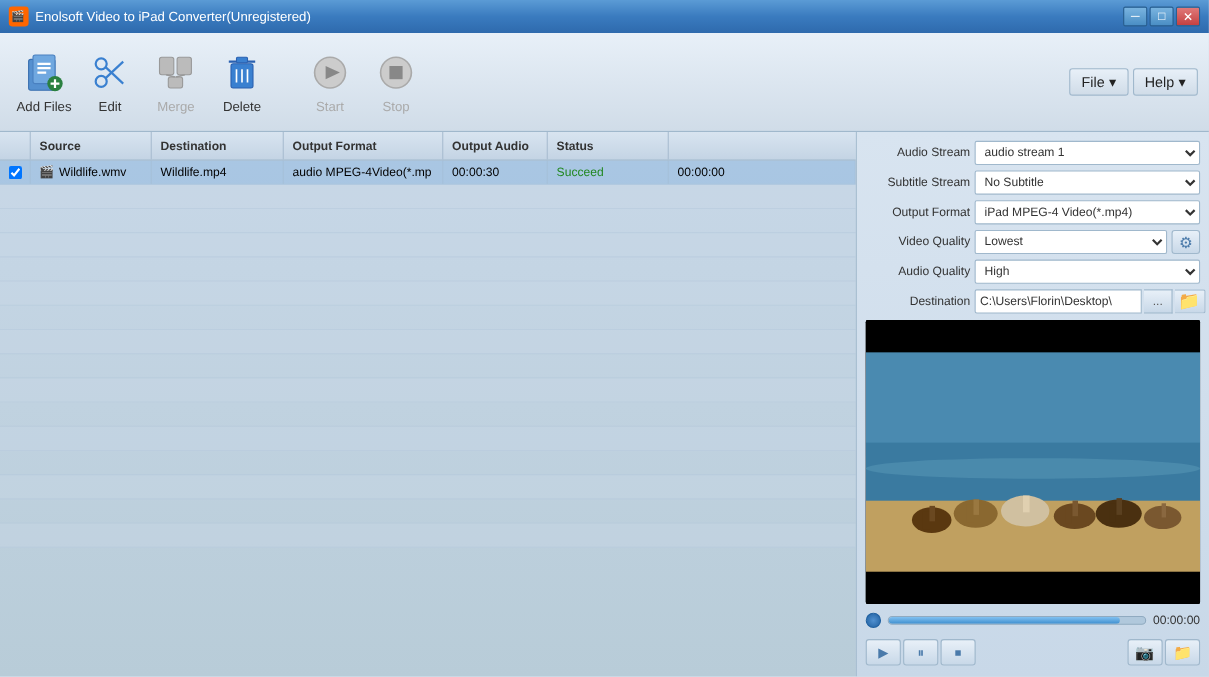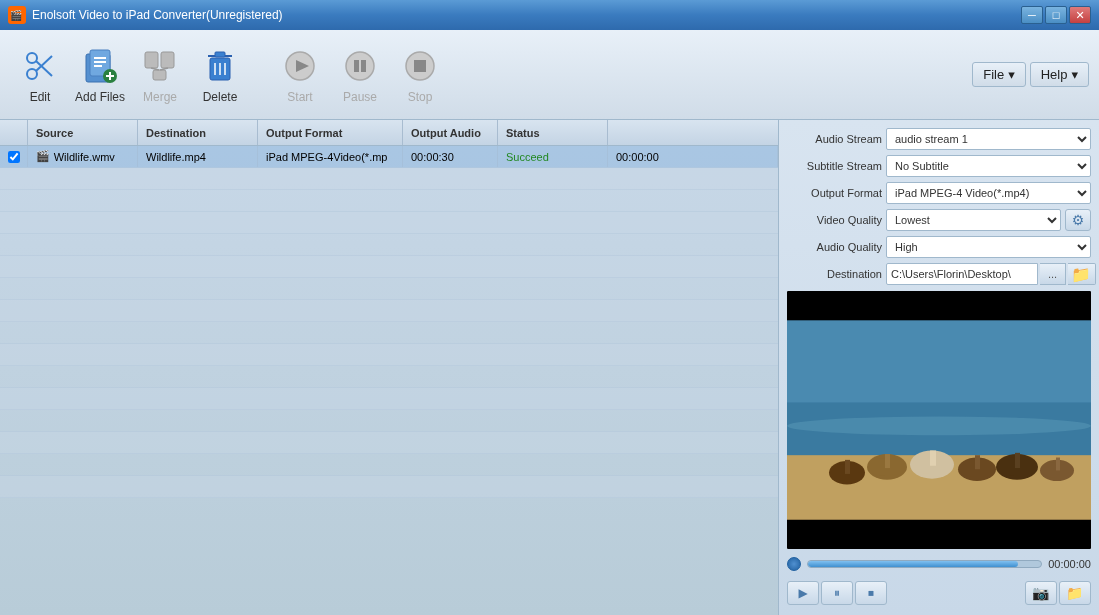--- a/index.html
+++ b/index.html
@@ -375,43 +375,43 @@
     <button class="titlebar-btn">─</button>
     <button class="titlebar-btn">□</button>
     <button class="titlebar-btn close">✕</button>
   </div>
 </div>
 
 <div class="toolbar">
   <div class="toolbar-btn">
     <div class="icon-wrap">
       <svg width="36" height="36" viewBox="0 0 36 36">
-        <circle cx="10" cy="26" r="5" fill="none" stroke="#3a80d0" stroke-width="2"></circle>
-        <circle cx="10" cy="10" r="5" fill="none" stroke="#3a80d0" stroke-width="2"></circle>
-        <line x1="14" y1="23" x2="30" y2="8" stroke="#3a80d0" stroke-width="2"></line>
-        <line x1="14" y1="13" x2="30" y2="28" stroke="#3a80d0" stroke-width="2"></line>
-      </svg>
-    </div>
-    <span class="btn-label">Edit</span>
-  </div>
-
-  <div class="toolbar-btn">
-    <div class="icon-wrap">
-      <svg width="36" height="36" viewBox="0 0 36 36">
         <rect x="4" y="6" width="24" height="28" rx="2" fill="#5590d0" stroke="#3a70b0" stroke-width="1"></rect>
         <rect x="8" y="2" width="20" height="26" rx="2" fill="#70a8e0" stroke="#4a80c0" stroke-width="1"></rect>
         <line x1="12" y1="10" x2="24" y2="10" stroke="white" stroke-width="2"></line>
         <line x1="12" y1="14" x2="24" y2="14" stroke="white" stroke-width="2"></line>
         <line x1="12" y1="18" x2="20" y2="18" stroke="white" stroke-width="2"></line>
         <circle cx="28" cy="28" r="7" fill="#2a8040"></circle>
         <line x1="28" y1="24" x2="28" y2="32" stroke="white" stroke-width="2"></line>
         <line x1="24" y1="28" x2="32" y2="28" stroke="white" stroke-width="2"></line>
       </svg>
     </div>
     <span class="btn-label">Add Files</span>
+  </div>
+
+  <div class="toolbar-btn">
+    <div class="icon-wrap">
+      <svg width="36" height="36" viewBox="0 0 36 36">
+        <circle cx="10" cy="26" r="5" fill="none" stroke="#3a80d0" stroke-width="2"></circle>
+        <circle cx="10" cy="10" r="5" fill="none" stroke="#3a80d0" stroke-width="2"></circle>
+        <line x1="14" y1="23" x2="30" y2="8" stroke="#3a80d0" stroke-width="2"></line>
+        <line x1="14" y1="13" x2="30" y2="28" stroke="#3a80d0" stroke-width="2"></line>
+      </svg>
+    </div>
+    <span class="btn-label">Edit</span>
   </div>
 
   <div class="toolbar-btn disabled">
     <div class="icon-wrap">
       <svg width="36" height="36" viewBox="0 0 36 36">
         <rect x="3" y="4" width="13" height="16" rx="2" fill="#bbb" stroke="#999" stroke-width="1"></rect>
         <rect x="19" y="4" width="13" height="16" rx="2" fill="#bbb" stroke="#999" stroke-width="1"></rect>
         <rect x="11" y="22" width="13" height="10" rx="2" fill="#bbb" stroke="#999" stroke-width="1"></rect>
         <line x1="9" y1="20" x2="17" y2="22" stroke="#999" stroke-width="1.5"></line>
         <line x1="26" y1="20" x2="18" y2="22" stroke="#999" stroke-width="1.5"></line>
@@ -439,30 +439,20 @@
   <div class="toolbar-btn disabled">
     <div class="icon-wrap">
       <svg width="36" height="36" viewBox="0 0 36 36">
         <circle cx="18" cy="18" r="14" fill="#ccc" stroke="#aaa" stroke-width="1.5"></circle>
         <polygon points="14,12 27,18 14,24" fill="#888"></polygon>
       </svg>
     </div>
     <span class="btn-label">Start</span>
   </div>
 
-  <div class="toolbar-btn disabled">
-    <div class="icon-wrap">
-      <svg width="36" height="36" viewBox="0 0 36 36">
-        <circle cx="18" cy="18" r="14" fill="#ccc" stroke="#aaa" stroke-width="1.5"></circle>
-        <rect x="12" y="12" width="5" height="12" fill="#888"></rect>
-        <rect x="19" y="12" width="5" height="12" fill="#888"></rect>
-      </svg>
-    </div>
-    <span class="btn-label">Pause</span>
-  </div>
 
   <div class="toolbar-btn disabled">
     <div class="icon-wrap">
       <svg width="36" height="36" viewBox="0 0 36 36">
         <circle cx="18" cy="18" r="14" fill="#ccc" stroke="#aaa" stroke-width="1.5"></circle>
         <rect x="12" y="12" width="12" height="12" fill="#888"></rect>
       </svg>
     </div>
     <span class="btn-label">Stop</span>
   </div>
@@ -493,21 +483,21 @@
     <div class="table-body">
       <div class="table-row selected">
         <div class="td td-check">
           <input type="checkbox" checked="" style="width: 12px; height: 12px;">
         </div>
         <div class="td td-source">
           <span class="file-icon">🎬</span>
           <span>Wildlife.wmv</span>
         </div>
         <div class="td td-dest">Wildlife.mp4</div>
-        <div class="td td-format">iPad MPEG-4Video(*.mp</div>
+        <div class="td td-format">audio MPEG-4Video(*.mp</div>
         <div class="td td-length">00:00:30</div>
         <div class="td td-status">Succeed</div>
         <div class="td td-time">00:00:00</div>
       </div>
 
       <div class="table-row alt" style="height:22px"></div>
       <div class="table-row" style="height:22px"></div>
       <div class="table-row alt" style="height:22px"></div>
       <div class="table-row" style="height:22px"></div>
       <div class="table-row alt" style="height:22px"></div>

